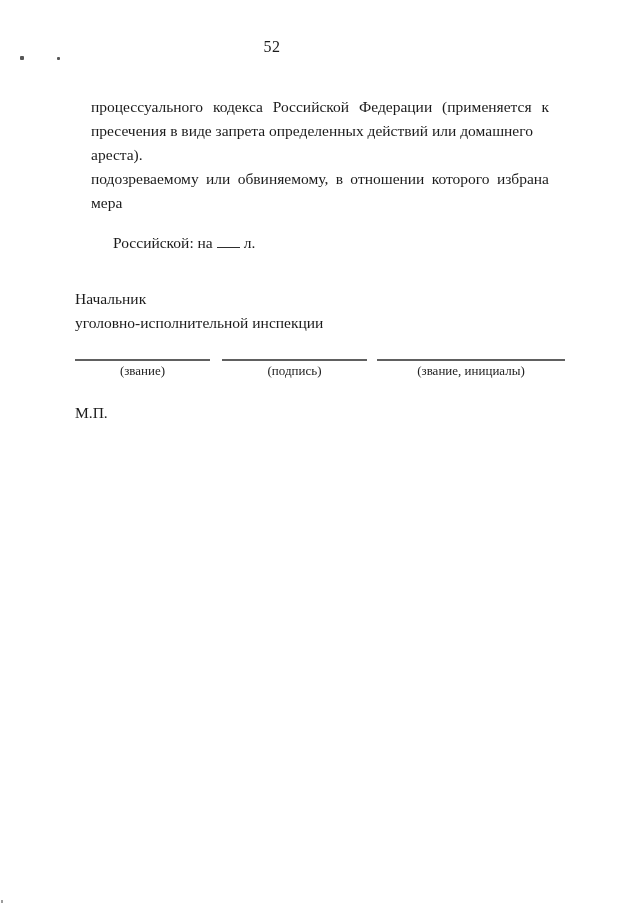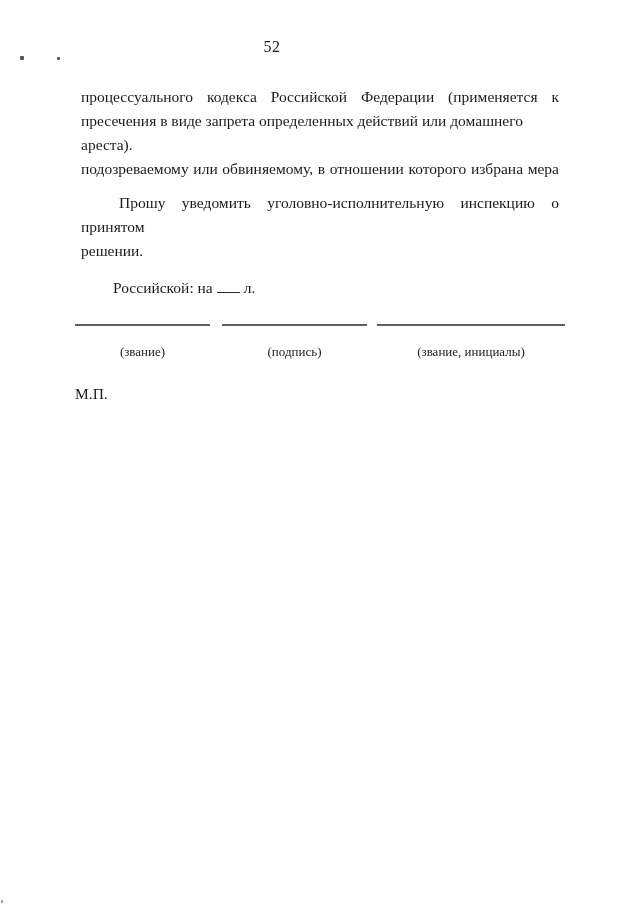--- a/index.html
+++ b/index.html
@@ -38,21 +38,21 @@
     letter-spacing: 0.5px;
   }
   .content {
     position: absolute;
     left: 75px;
     top: 79px;
     width: 490px;
     font-size: 15.5px;
     line-height: 24px;
   }
-  .para { margin: 6px; padding: 0; }
+  .para { margin: 16px; padding: 0; }
   .line { display: block; }
   .jline {
     text-align: justify;
     text-align-last: justify;
   }
   .indent { text-indent: 38px; }
   .para-2 { margin-top: 10px; }
   .attachment { margin-top: 13px; text-indent: 38px; }
   .blank-line {
     display: inline-block;
@@ -68,21 +68,21 @@
   }
   .sig-col { flex: none; }
   .sig-col-1 { width: 135px; margin-right: 12px; }
   .sig-col-2 { width: 145px; margin-right: 10px; }
   .sig-col-3 { width: 188px; }
   .sig-line {
     height: 0;
     border-top: 2px solid #606060;
   }
   .sig-label {
-    margin-top: 18px;
+    margin-top: 2px;
     text-align: center;
     font-size: 13px;
     line-height: 16px;
     color: #222222;
   }
   .stamp { margin-top: 22px; }
 </style>
 </head>
 <body>
 
@@ -95,29 +95,29 @@
   <div class="page-number">52</div>
 
   <div class="content">
 
     <p class="para para-1">
       <span class="line jline">процессуального кодекса Российской Федерации (применяется к</span>
       <span class="line">пресечения в виде запрета определенных действий или домашнего ареста).</span>
       <span class="line jline">подозреваемому или обвиняемому, в отношении которого избрана мера</span>
     </p>
 
-    <p class="para para-2">
-      <span class="line jline indent">Прошу уведомить уголовно-исполнительную инспекцию о принятом</span>
-      <span class="line">решении.</span>
-    </p>
 
     <div class="attachment">
       <span>Российской: на</span><span class="blank-line"></span><span>л.</span>
     </div>
 
+    <div class="signer-title">
+      <span class="line">Начальник</span>
+      <span class="line">уголовно-исполнительной инспекции</span>
+    </div>
 
     <div class="sig-row">
       <div class="sig-col sig-col-1">
         <div class="sig-line"></div>
         <div class="sig-label">(звание)</div>
       </div>
       <div class="sig-col sig-col-2">
         <div class="sig-line"></div>
         <div class="sig-label">(подпись)</div>
       </div>

